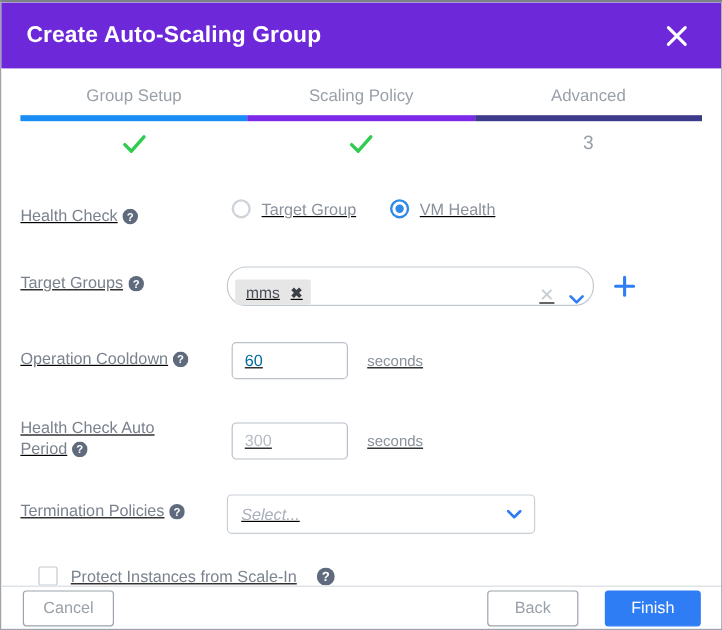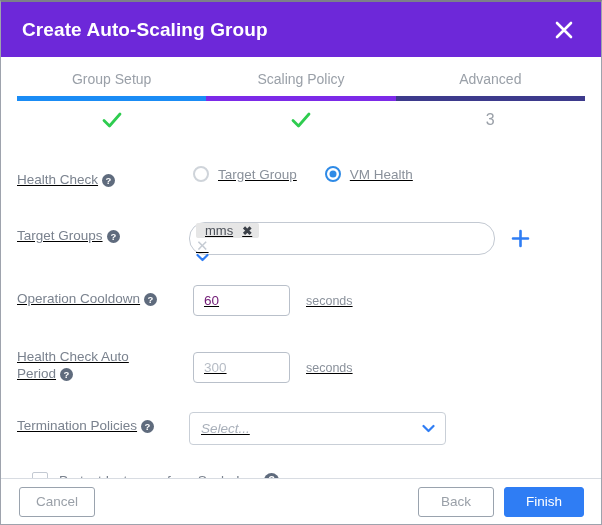--- a/index.html
+++ b/index.html
@@ -177,41 +177,40 @@
     border: 1px solid #b9c0ca;
     border-radius: 4px;
     background: #ffffff;
     display: flex;
     align-items: center;
     padding: 0 10px;
     font-size: 13.5px;
     cursor: text;
   }
   .textbox.num { width: 97px; }
-  .tb-value { color: #701a75; }
+  .tb-value { color: #0369a1; }
   .tb-placeholder { color: #b6bcc5; }
   .unit {
     font-size: 12.5px;
     color: #8a919b;
     margin-left: 16px;
   }
 
   
   .multiselect {
     width: 306px;
     height: 33px;
     box-sizing: border-box;
     border: 1px solid #c3c9d2;
     border-radius: 16px;
     background: #fff;
     display: flex;
-    align-items: flex-start;
+    align-items: flex-end;
     padding: 0 7px 0 6px;
     cursor: pointer;
-    flex-direction: column;
   }
   .chip {
     background: #e6e6e6;
     border-radius: 2px;
     height: 21px;
     display: flex;
     align-items: center;
     padding: 0 7px 0 9px;
     font-size: 13px;
     color: #4a4f57;
@@ -283,21 +282,21 @@
     color: #7a828e;
     margin-left: 11px;
     cursor: pointer;
   }
   .checkbox-help { margin-left: 17px; }
 
   
   .footer {
     flex: 0 0 auto;
     border-top: 1px solid #d8dce2;
-    height: 46px;
+    height: 36px;
     display: flex;
     align-items: center;
     justify-content: space-between;
     padding: 0 17px 0 18px;
     box-sizing: border-box;
   }
   .footer-right { display: flex; align-items: center; }
   .btn {
     height: 30px;
     min-width: 76px;
@@ -314,21 +313,21 @@
     border: 1px solid #9aa3ae;
     background: #ffffff;
     color: #9aa0a8;
   }
   .btn-primary {
     border: 1px solid #2f7df4;
     background: #2f7df4;
     color: #ffffff;
     min-width: 80px;
   }
-  .btn-back { margin-right: 10px; }
+  .btn-back { margin-right: 22px; }
 </style>
 </head>
 <body>
 
 <div class="dialog">
 
   <div class="titlebar">
     <div class="titlebar-title">Create Auto-Scaling Group</div>
     <div class="close-btn">
       <svg width="22" height="22" viewBox="0 0 22 22" aria-hidden="true">

